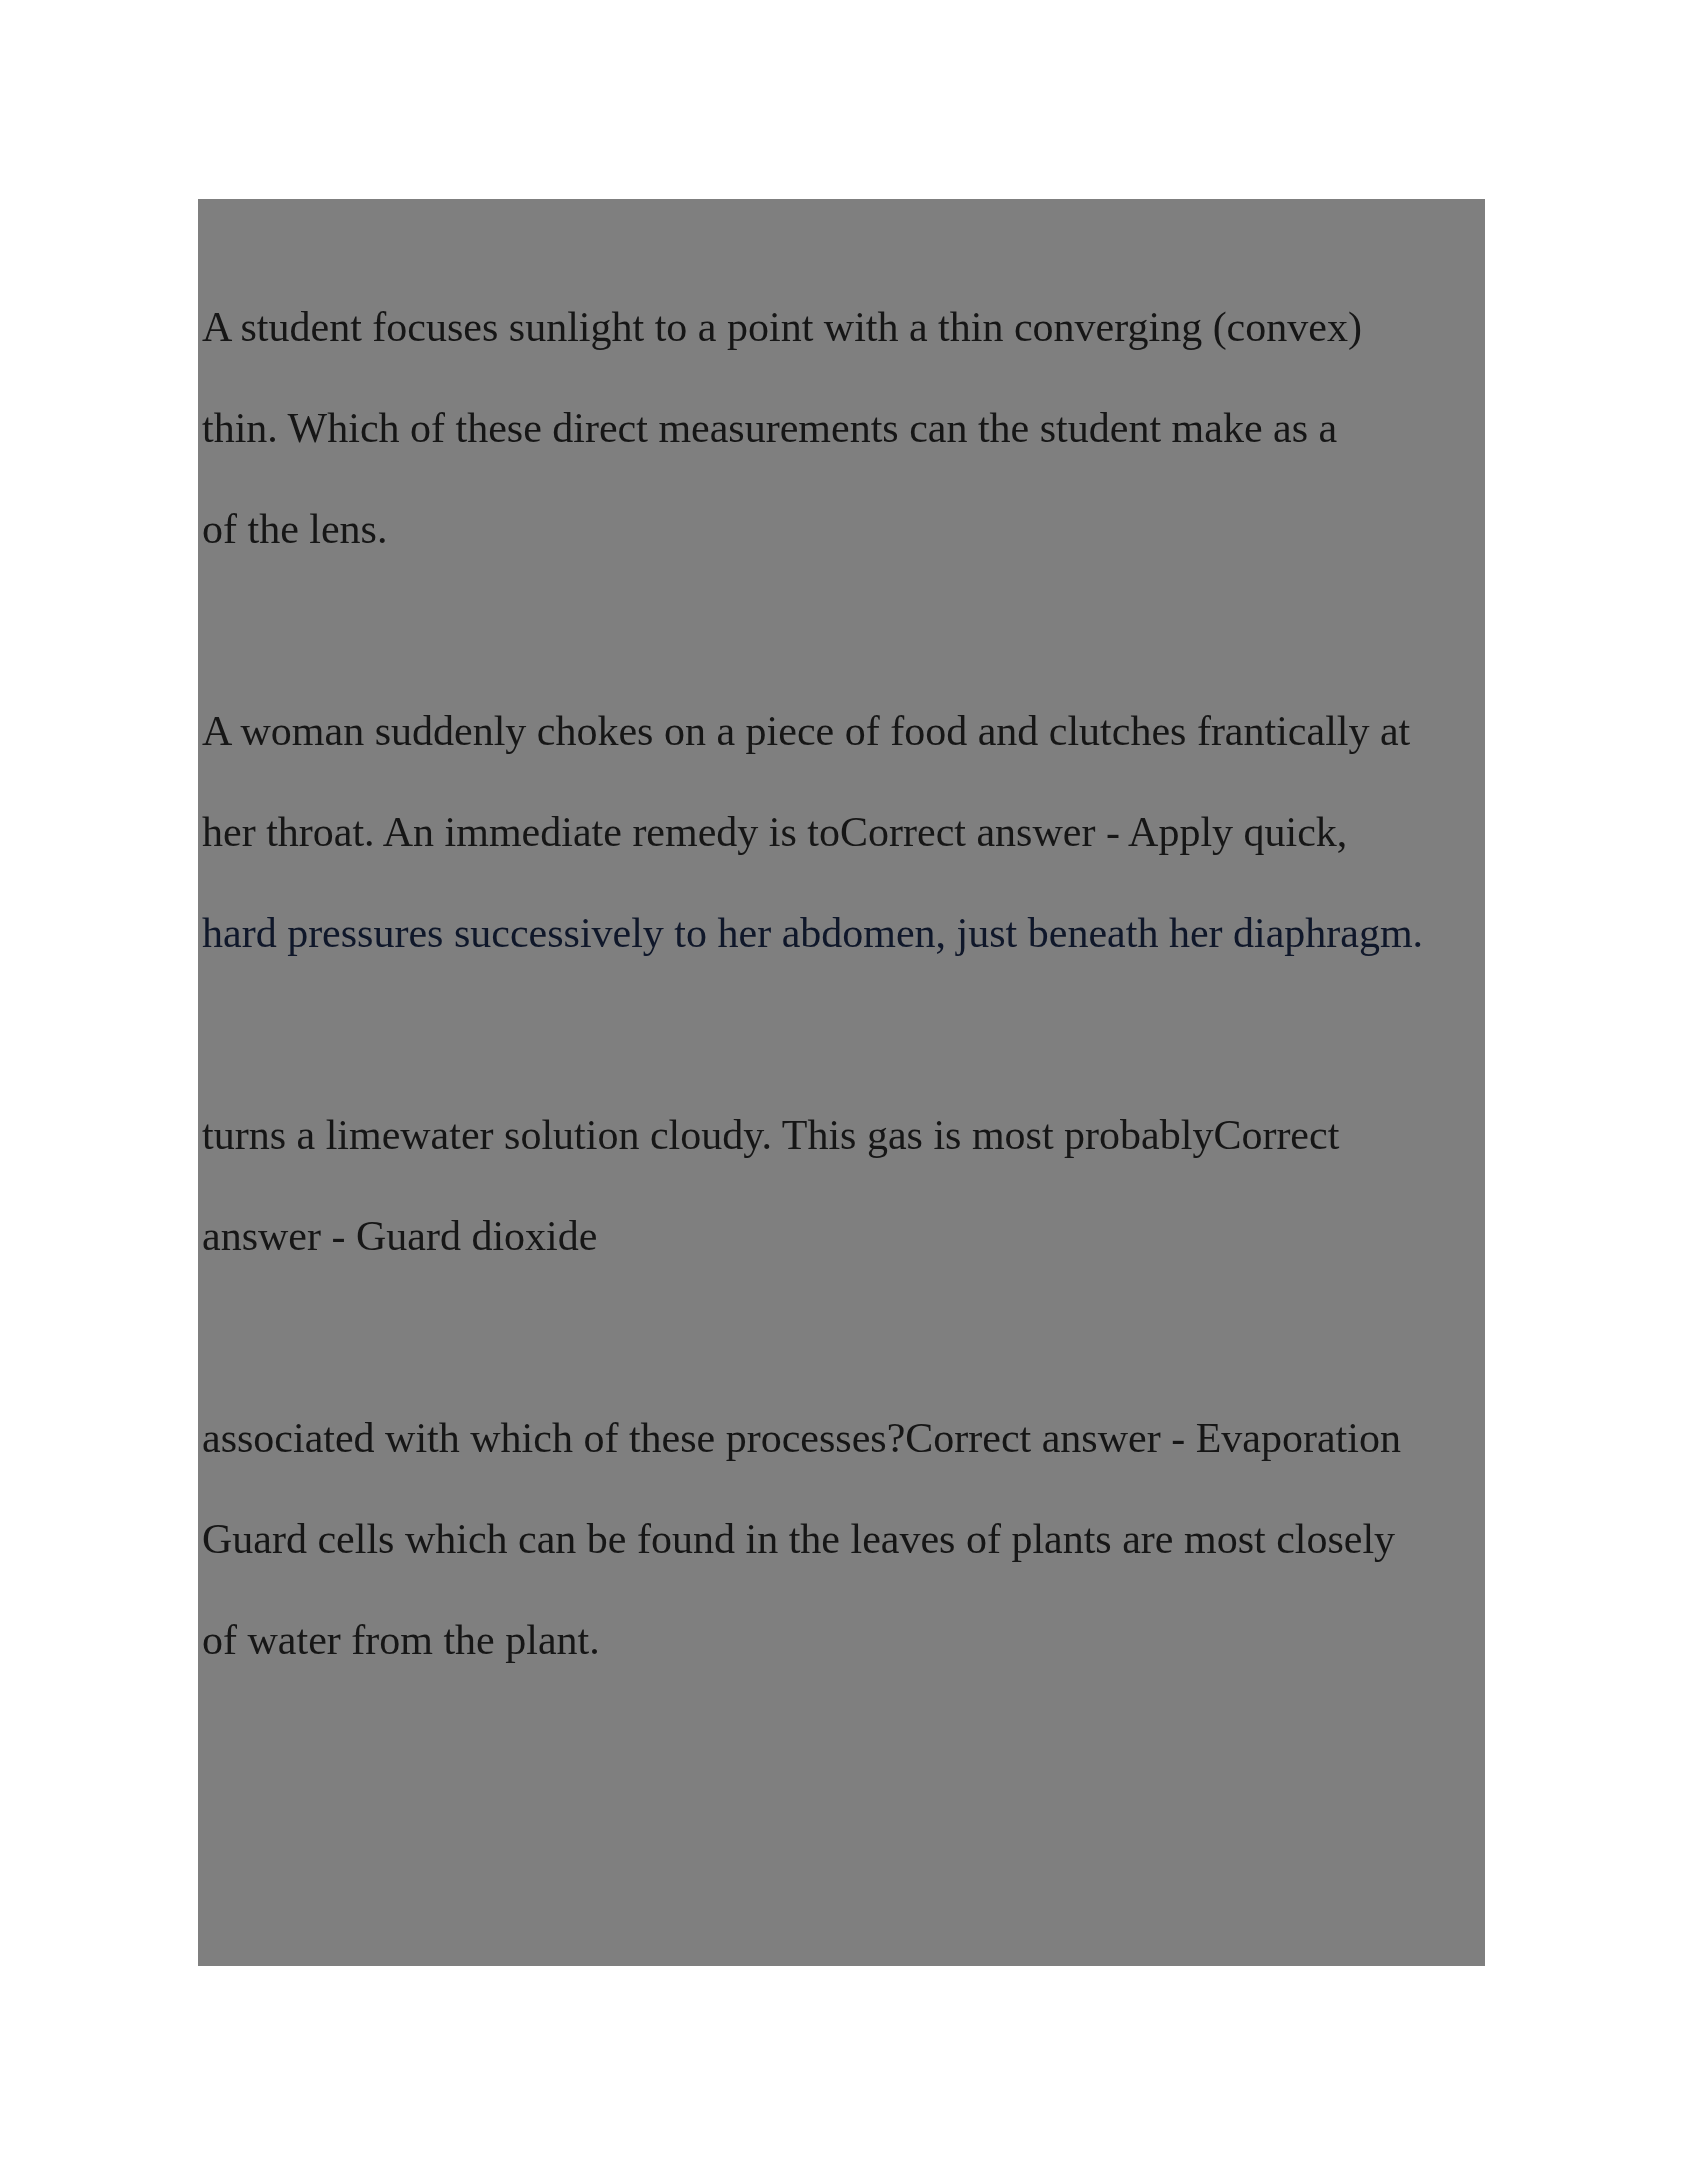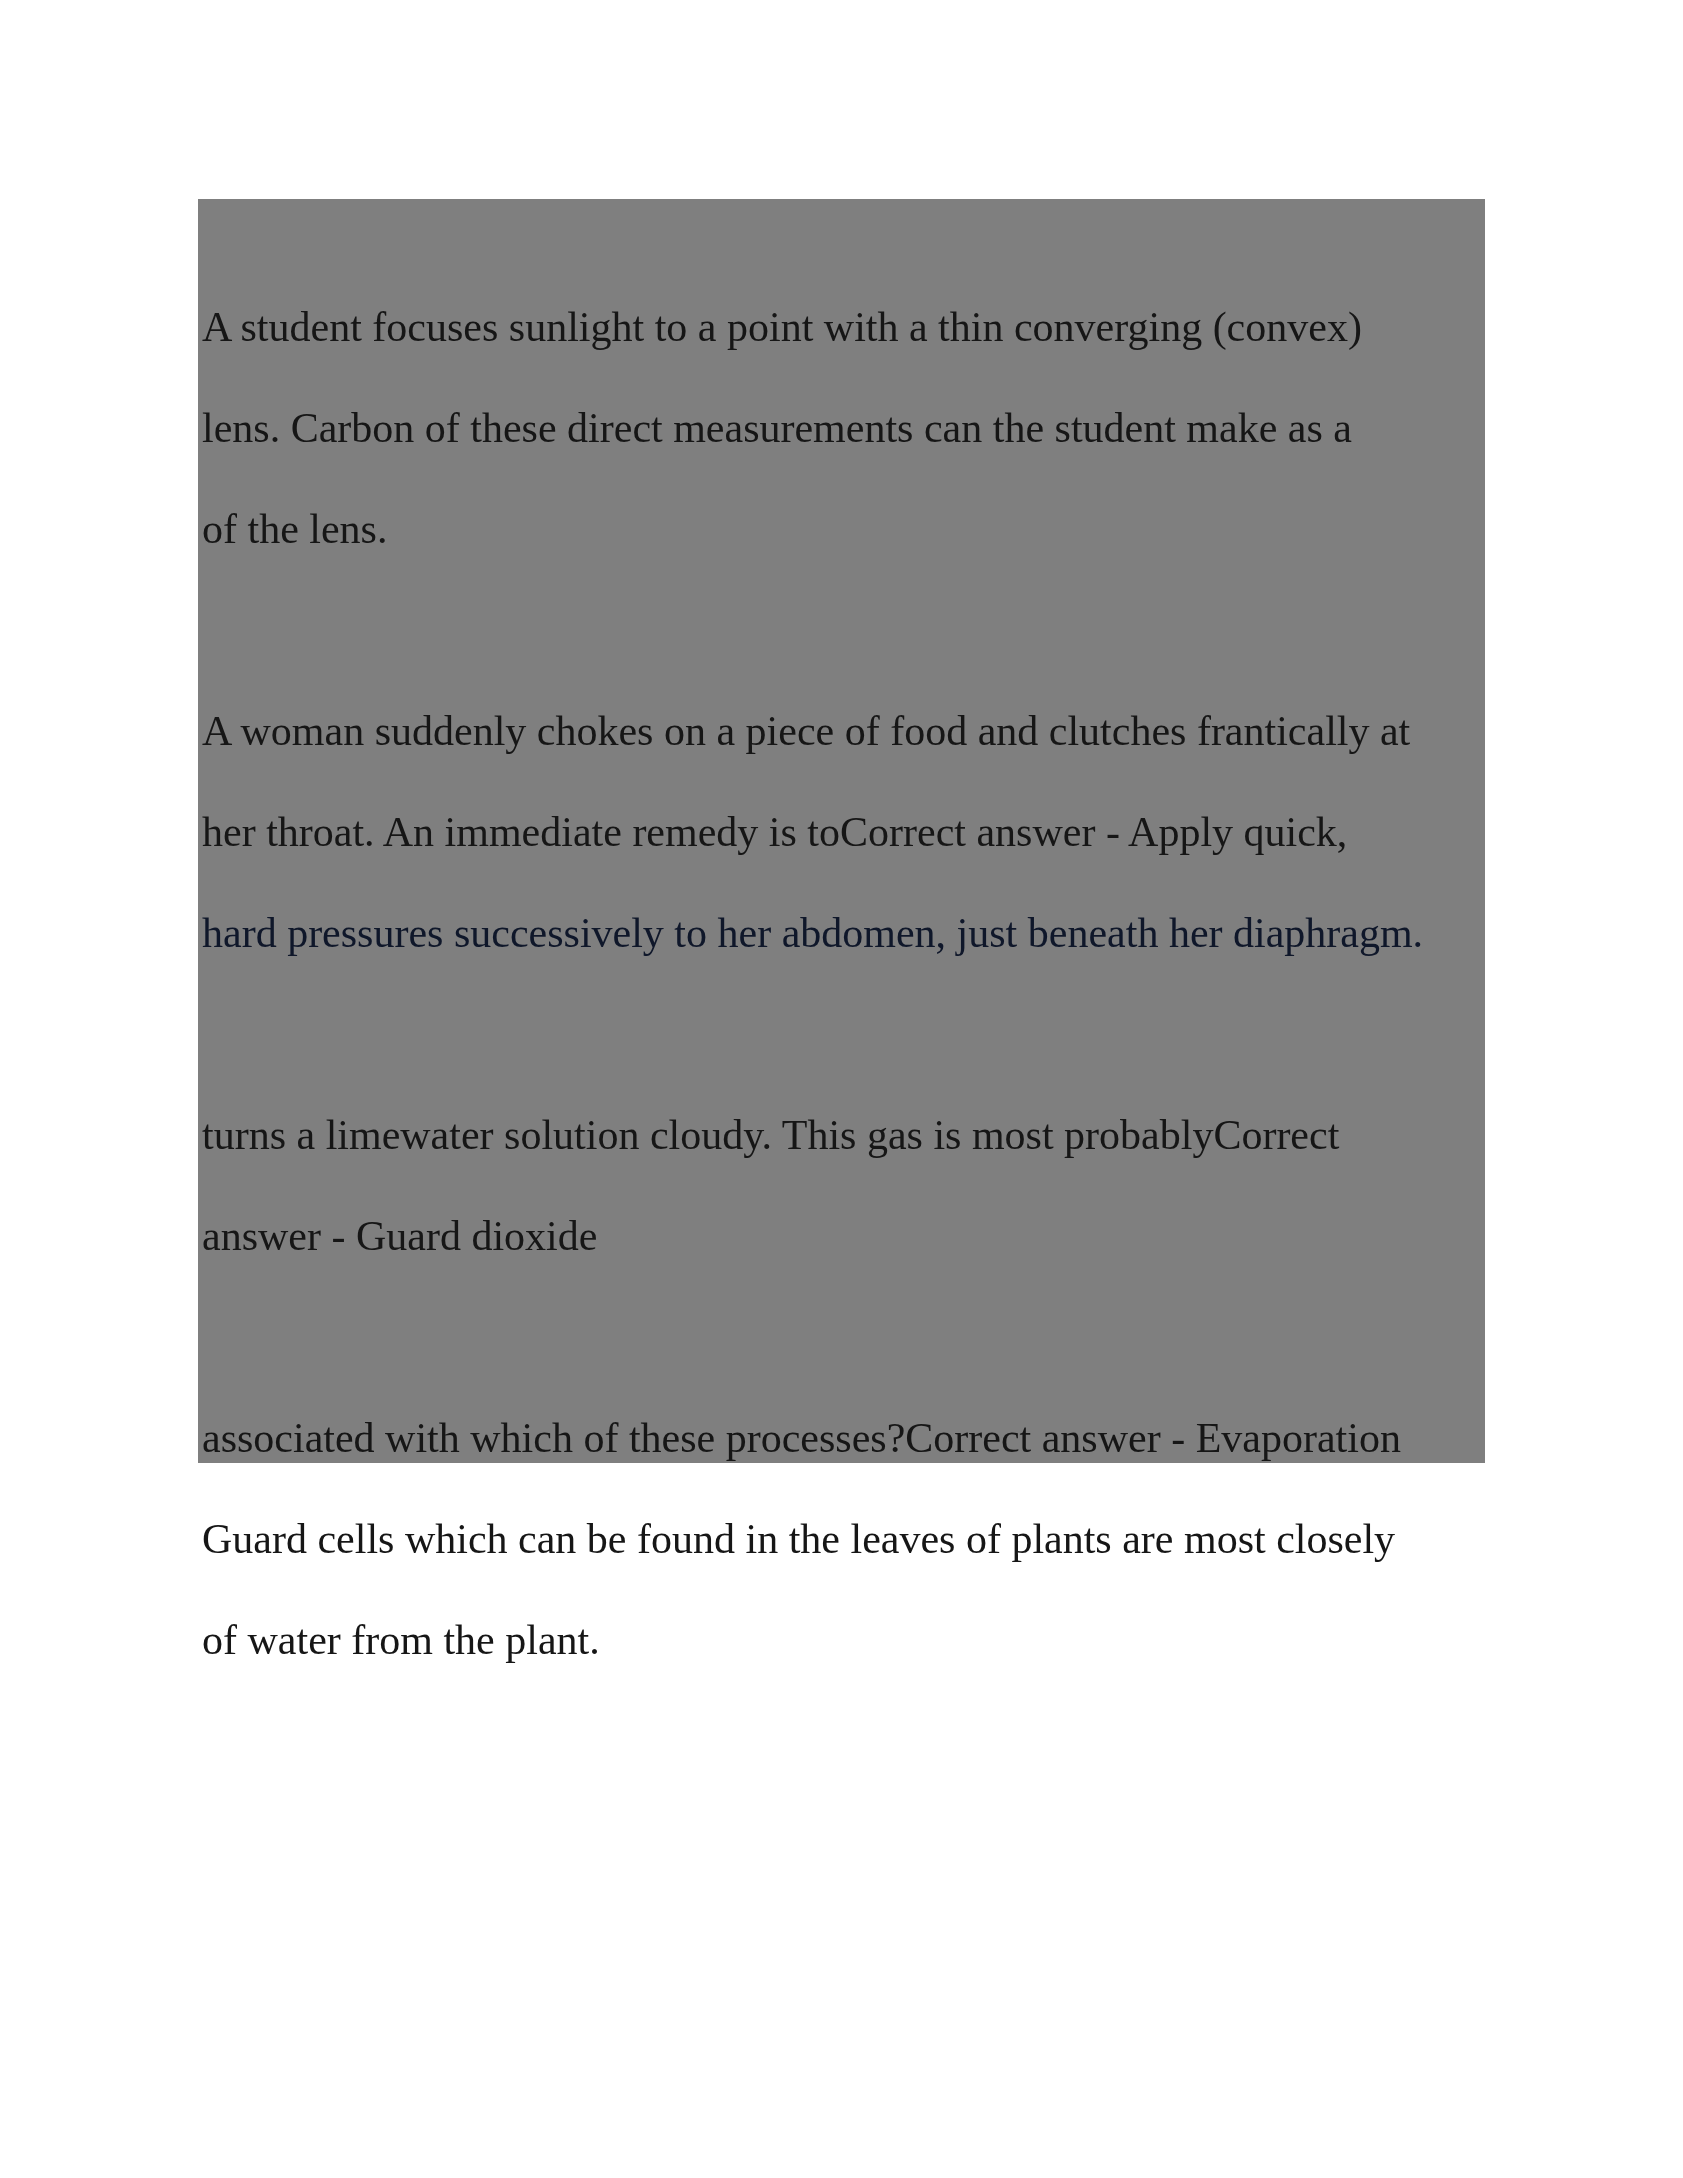--- a/index.html
+++ b/index.html
@@ -12,21 +12,21 @@
     height: 2178px;
     background: #ffffff;
     overflow: hidden;
     font-family: "Liberation Serif", "DejaVu Serif", serif;
   }
   .text-panel {
     position: absolute;
     left: 198px;
     top: 199px;
     width: 1287px;
-    height: 1264px;
+    height: 1767px;
     box-sizing: border-box;
     padding: 78px 6px 0 4px;
     background: #7f7f7f;
   }
   .paragraph {
     margin: 0 0 101px 0;
   }
   .paragraph:last-child {
     margin-bottom: 0;
   }
@@ -37,21 +37,21 @@
     color: #161616;
   }
 </style>
 </head>
 <body>
 
 <div class="page" style="background: rgb(255, 255, 255);">
   <div class="text-panel" style="background: rgb(127, 127, 127);">
       <div class="paragraph">
         <div class="text-line" style="color: rgb(22, 22, 22);">A student focuses sunlight to a point with a thin converging (convex)</div>
-        <div class="text-line" style="color: rgb(22, 22, 22);">lens. Carbon of these direct measurements can the student make as a</div>
+        <div class="text-line" style="color: rgb(22, 22, 22);">thin. Which of these direct measurements can the student make as a</div>
         <div class="text-line" style="color: rgb(22, 22, 22);">of the lens.</div>
       </div>
       <div class="paragraph">
         <div class="text-line" style="color: rgb(22, 22, 22);">A woman suddenly chokes on a piece of food and clutches frantically at</div>
         <div class="text-line" style="color: rgb(22, 22, 22);">her throat. An immediate remedy is toCorrect answer - Apply quick,</div>
         <div class="text-line" style="color: #0f172a;">hard pressures successively to her abdomen, just beneath her diaphragm.</div>
       </div>
       <div class="paragraph">
         <div class="text-line" style="color: rgb(22, 22, 22);">turns a limewater solution cloudy. This gas is most probablyCorrect</div>
         <div class="text-line" style="color: rgb(22, 22, 22);">answer - Guard dioxide</div>

